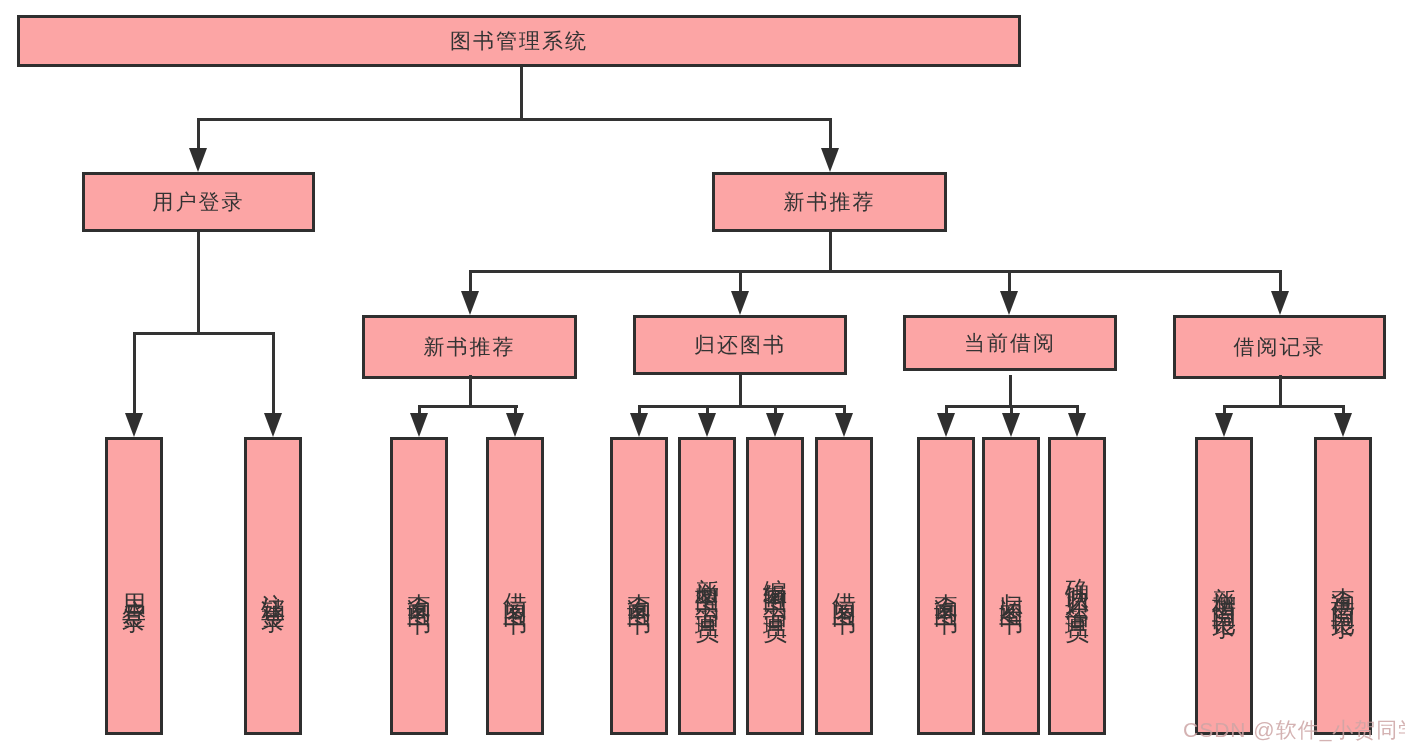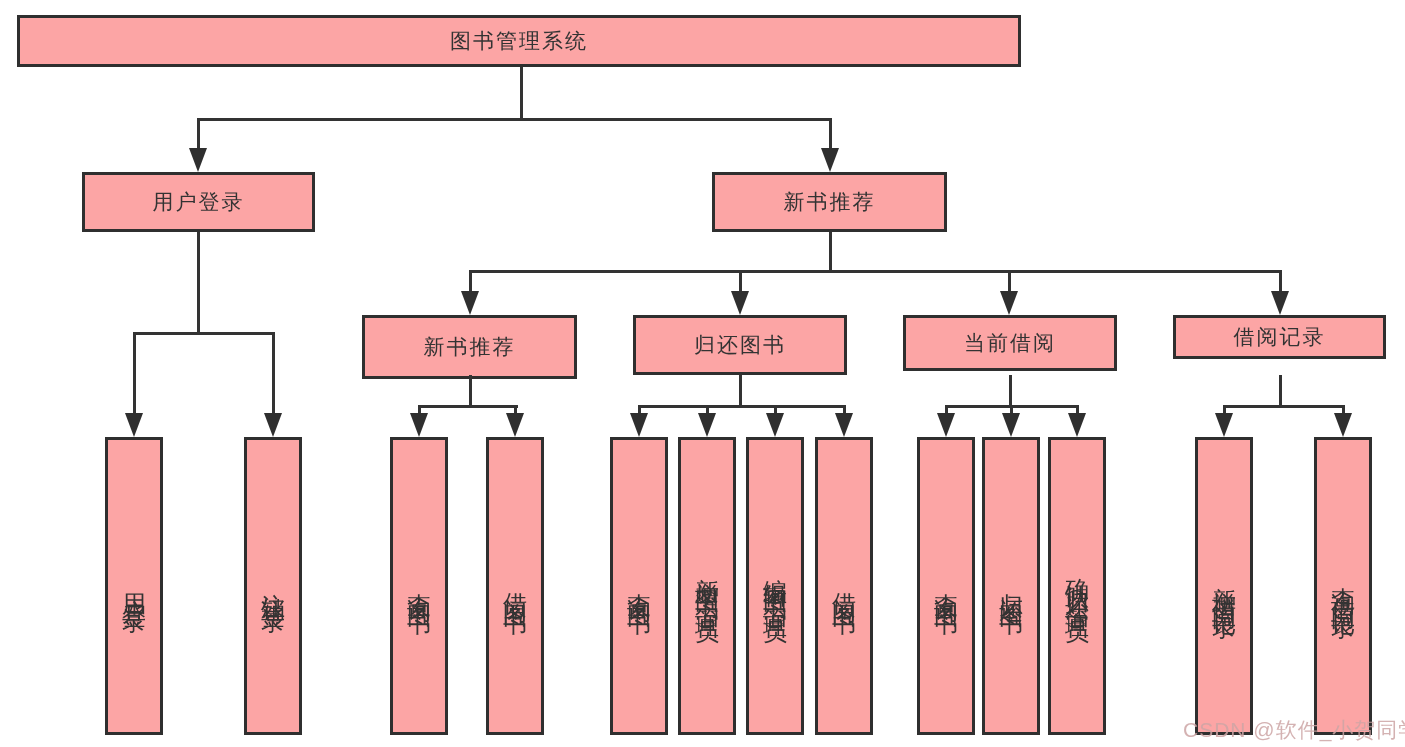--- a/index.html
+++ b/index.html
@@ -71,21 +71,21 @@
 
   <div class="box hbox" style="left:362px;top:315px;width:215px;height:64px">
     <span>新书推荐</span>
   </div>
   <div class="box hbox" style="left:633px;top:315px;width:214px;height:60px">
     <span>归还图书</span>
   </div>
   <div class="box hbox" style="left:903px;top:315px;width:214px;height:56px">
     <span>当前借阅</span>
   </div>
-  <div class="box hbox" style="left:1173px;top:315px;width:213px;height:44px">
+  <div class="box hbox" style="left:1173px;top:315px;width:213px;height:64px">
     <span>借阅记录</span>
   </div>
 
   <div class="vline" style="left:469px;top:375px;height:33px"></div>
   <div class="hline" style="left:418px;top:405px;width:100px"></div>
   <div class="vline" style="left:418px;top:405px;height:12px"></div>
   <div class="arrow" style="left:410px;top:413px"></div>
   <div class="vline" style="left:514px;top:405px;height:12px"></div>
   <div class="arrow" style="left:506px;top:413px"></div>
 

